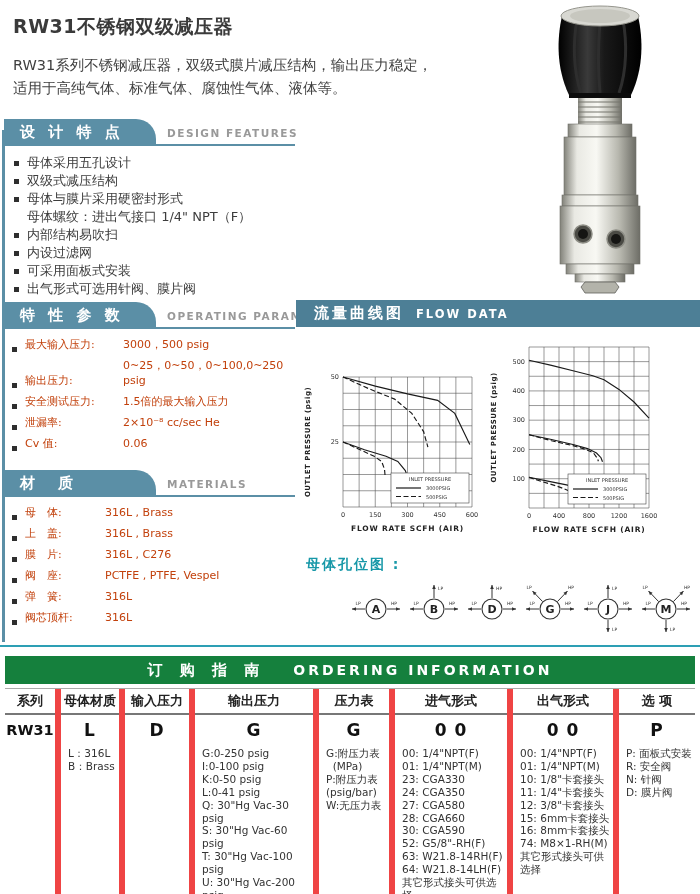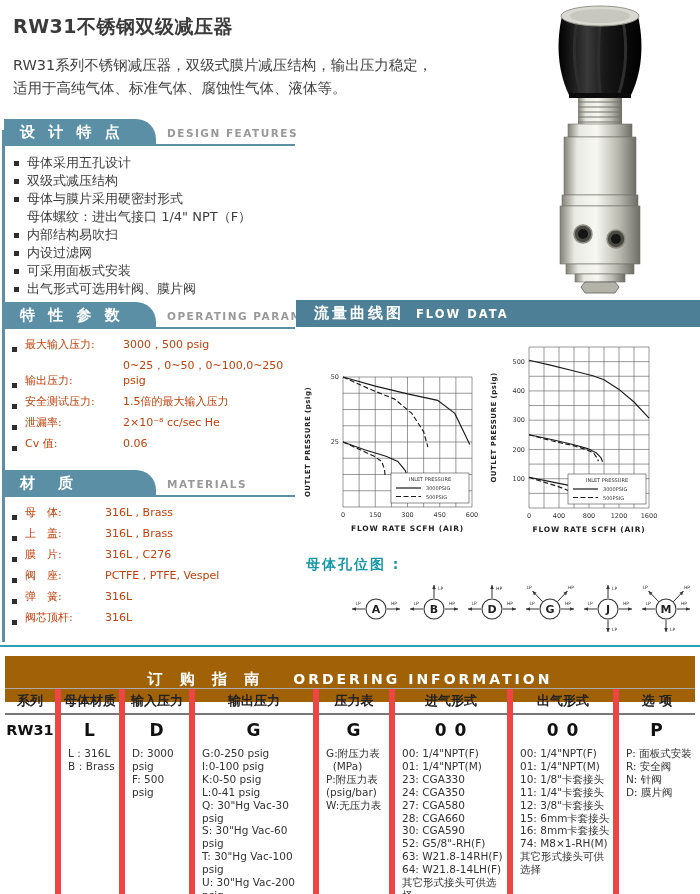--- a/index.html
+++ b/index.html
@@ -28,21 +28,21 @@
   .p-value{flex:1;}
   .flow-band{left:296px;top:300px;width:404px;height:27px;background:#4d7f96;color:#fff;
              display:flex;align-items:center;box-sizing:border-box;padding-left:18px;gap:12px;}
   .flow-cn{font-size:15px;font-weight:bold;letter-spacing:3px;white-space:nowrap;}
   .flow-en{font-size:11.5px;font-weight:bold;letter-spacing:2px;white-space:nowrap;}
   #chart1{left:300px;top:350px;}
   #chart2{left:486px;top:334px;}
   .holes-label{left:306px;top:556px;font-size:14px;font-weight:bold;color:#1898a8;letter-spacing:2px;}
   .holes-row{left:346px;top:578px;width:348px;display:flex;justify-content:space-between;}
   .sep{left:0;top:645px;width:700px;height:2px;background:#2d9fb4;}
-  .ord-band{left:5px;top:656px;width:690px;height:46px;background:#a16207;color:#fff;
+  .ord-band{left:5px;top:656px;width:690px;height:28px;background:#15803d;color:#fff;
             display:flex;align-items:center;justify-content:center;gap:28px;}
   .ord-cn{font-size:15px;font-weight:bold;letter-spacing:6px;white-space:nowrap;}
   .ord-en{font-size:14px;font-weight:bold;letter-spacing:3px;white-space:nowrap;}
   .ord-table{left:5px;top:688px;width:690px;display:flex;border-top:1px solid #aaa;align-items:stretch;}
   .ord-col{box-sizing:border-box;border-left:6px solid #ef4444;flex:none;}
   .ord-col.first{border-left:none;}
   .ord-label{height:24px;display:flex;align-items:center;justify-content:center;
              font-size:13px;font-weight:bold;border-bottom:2px solid #777;color:#222;white-space:nowrap;}
   .ord-code{height:30px;display:flex;align-items:center;justify-content:center;font-size:17px;font-weight:bold;color:#111;letter-spacing:1px;}
   .ord-code.firstcode{font-size:14.5px;letter-spacing:0;}
@@ -411,24 +411,20 @@
       <div class="ord-label">母体材质</div>
       <div class="ord-code">L</div>
       <div class="ord-details">
         <div class="ord-line">L：316L</div>
         <div class="ord-line">B：Brass</div>
       </div>
     </div>
     <div class="ord-col" style="width: 70px;">
       <div class="ord-label">输入压力</div>
       <div class="ord-code">D</div>
-      <div class="ord-details">
-        <div class="ord-line">D: 3000 psig</div>
-        <div class="ord-line">F: 500 psig</div>
-      </div>
     </div>
     <div class="ord-col" style="width: 124px;">
       <div class="ord-label">输出压力</div>
       <div class="ord-code">G</div>
       <div class="ord-details">
         <div class="ord-line">G:0-250 psig</div>
         <div class="ord-line">I:0-100 psig</div>
         <div class="ord-line">K:0-50 psig</div>
         <div class="ord-line">L:0-41 psig</div>
         <div class="ord-line">Q: 30"Hg Vac-30 psig</div>

